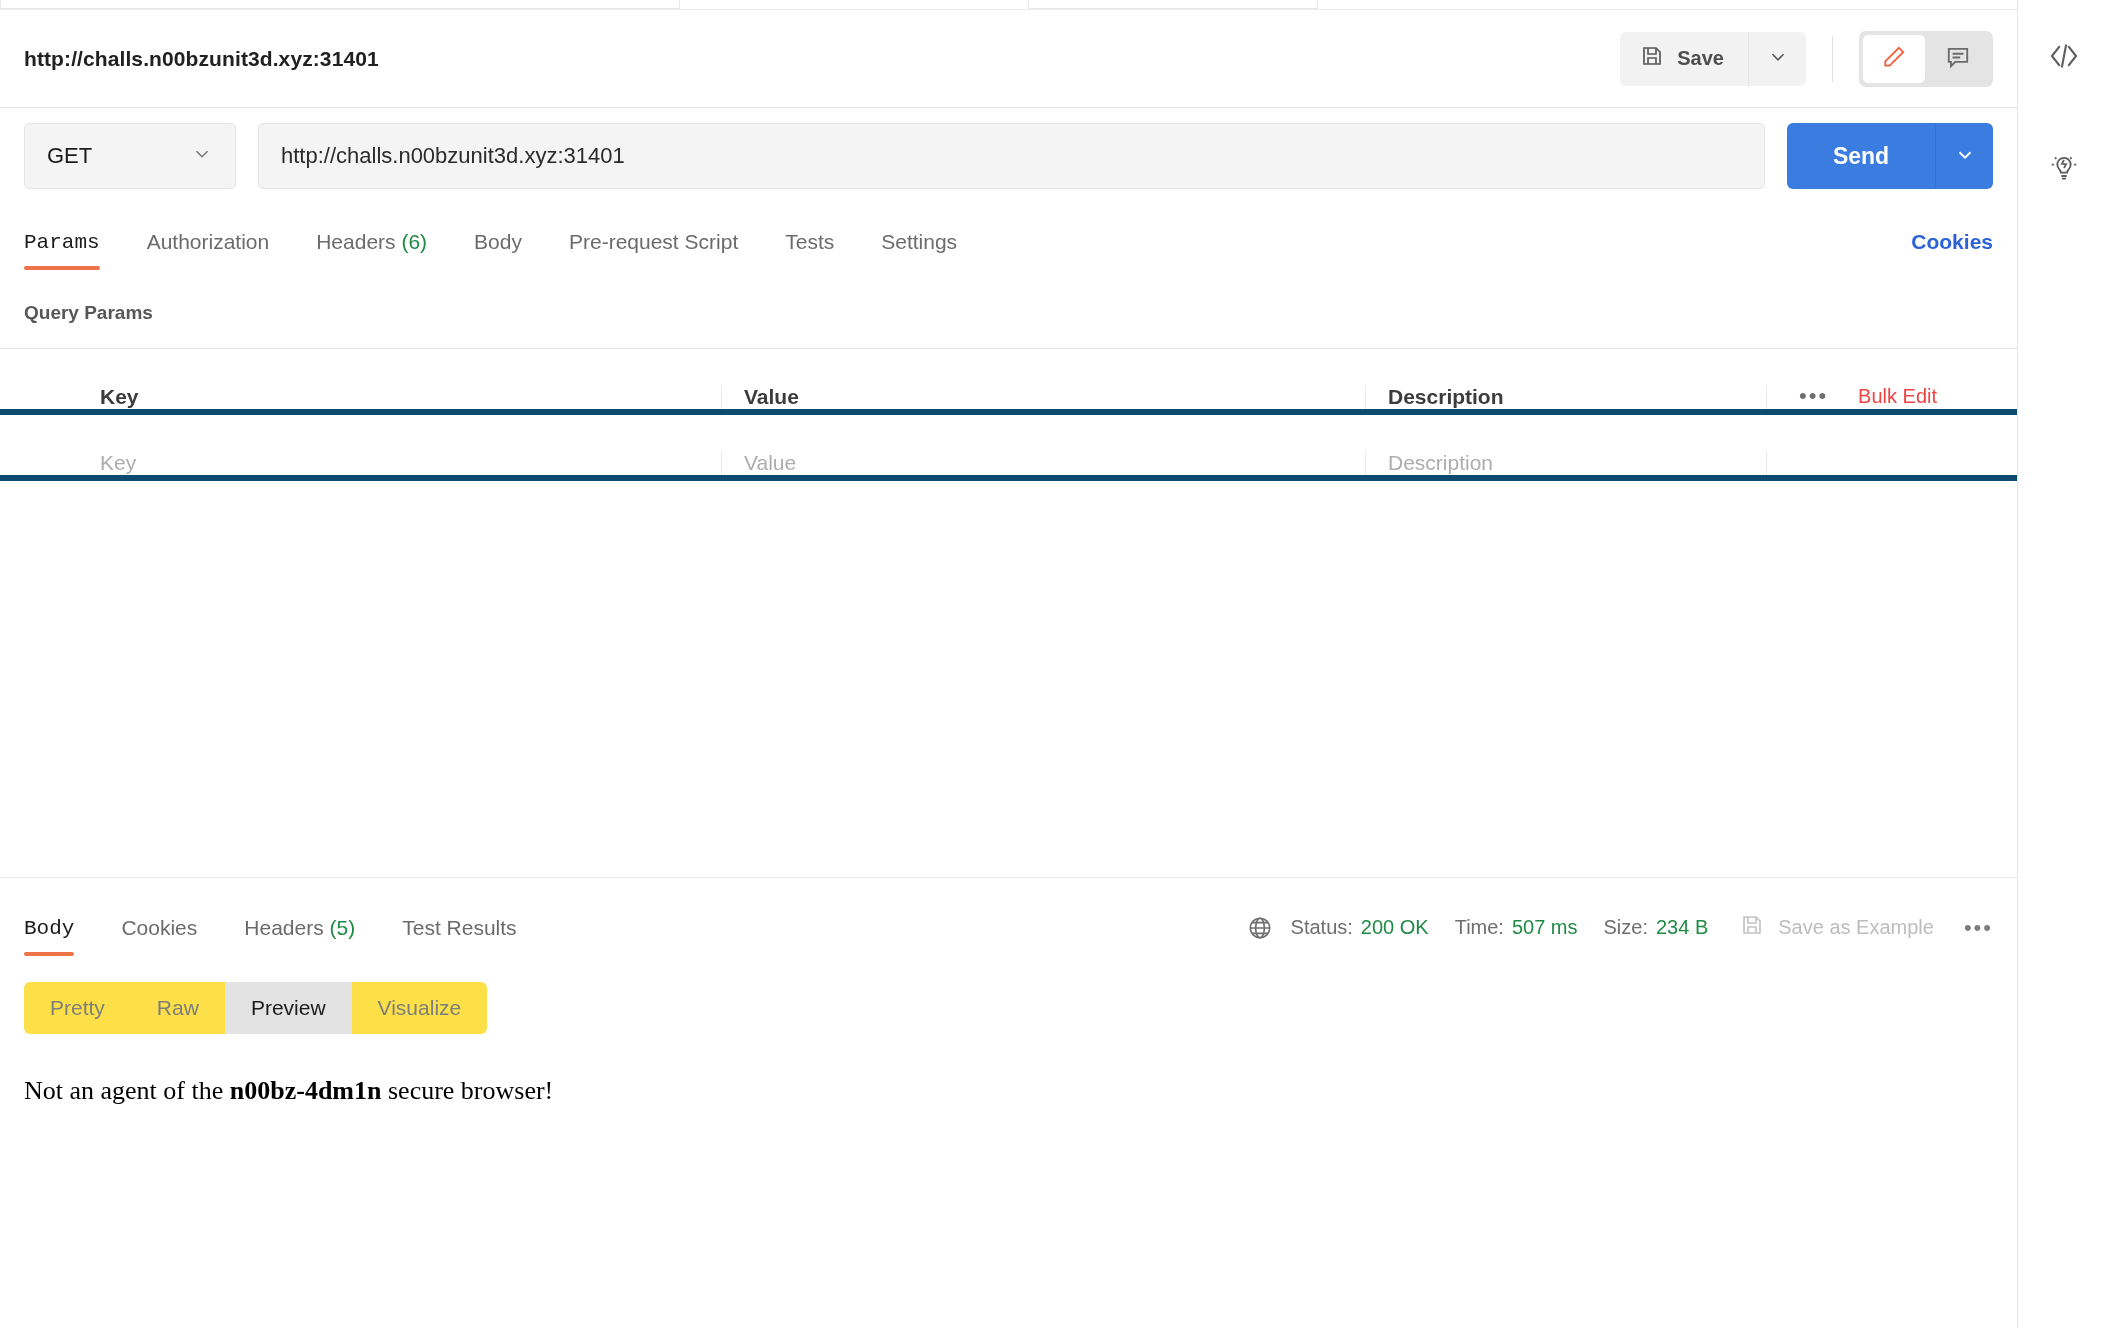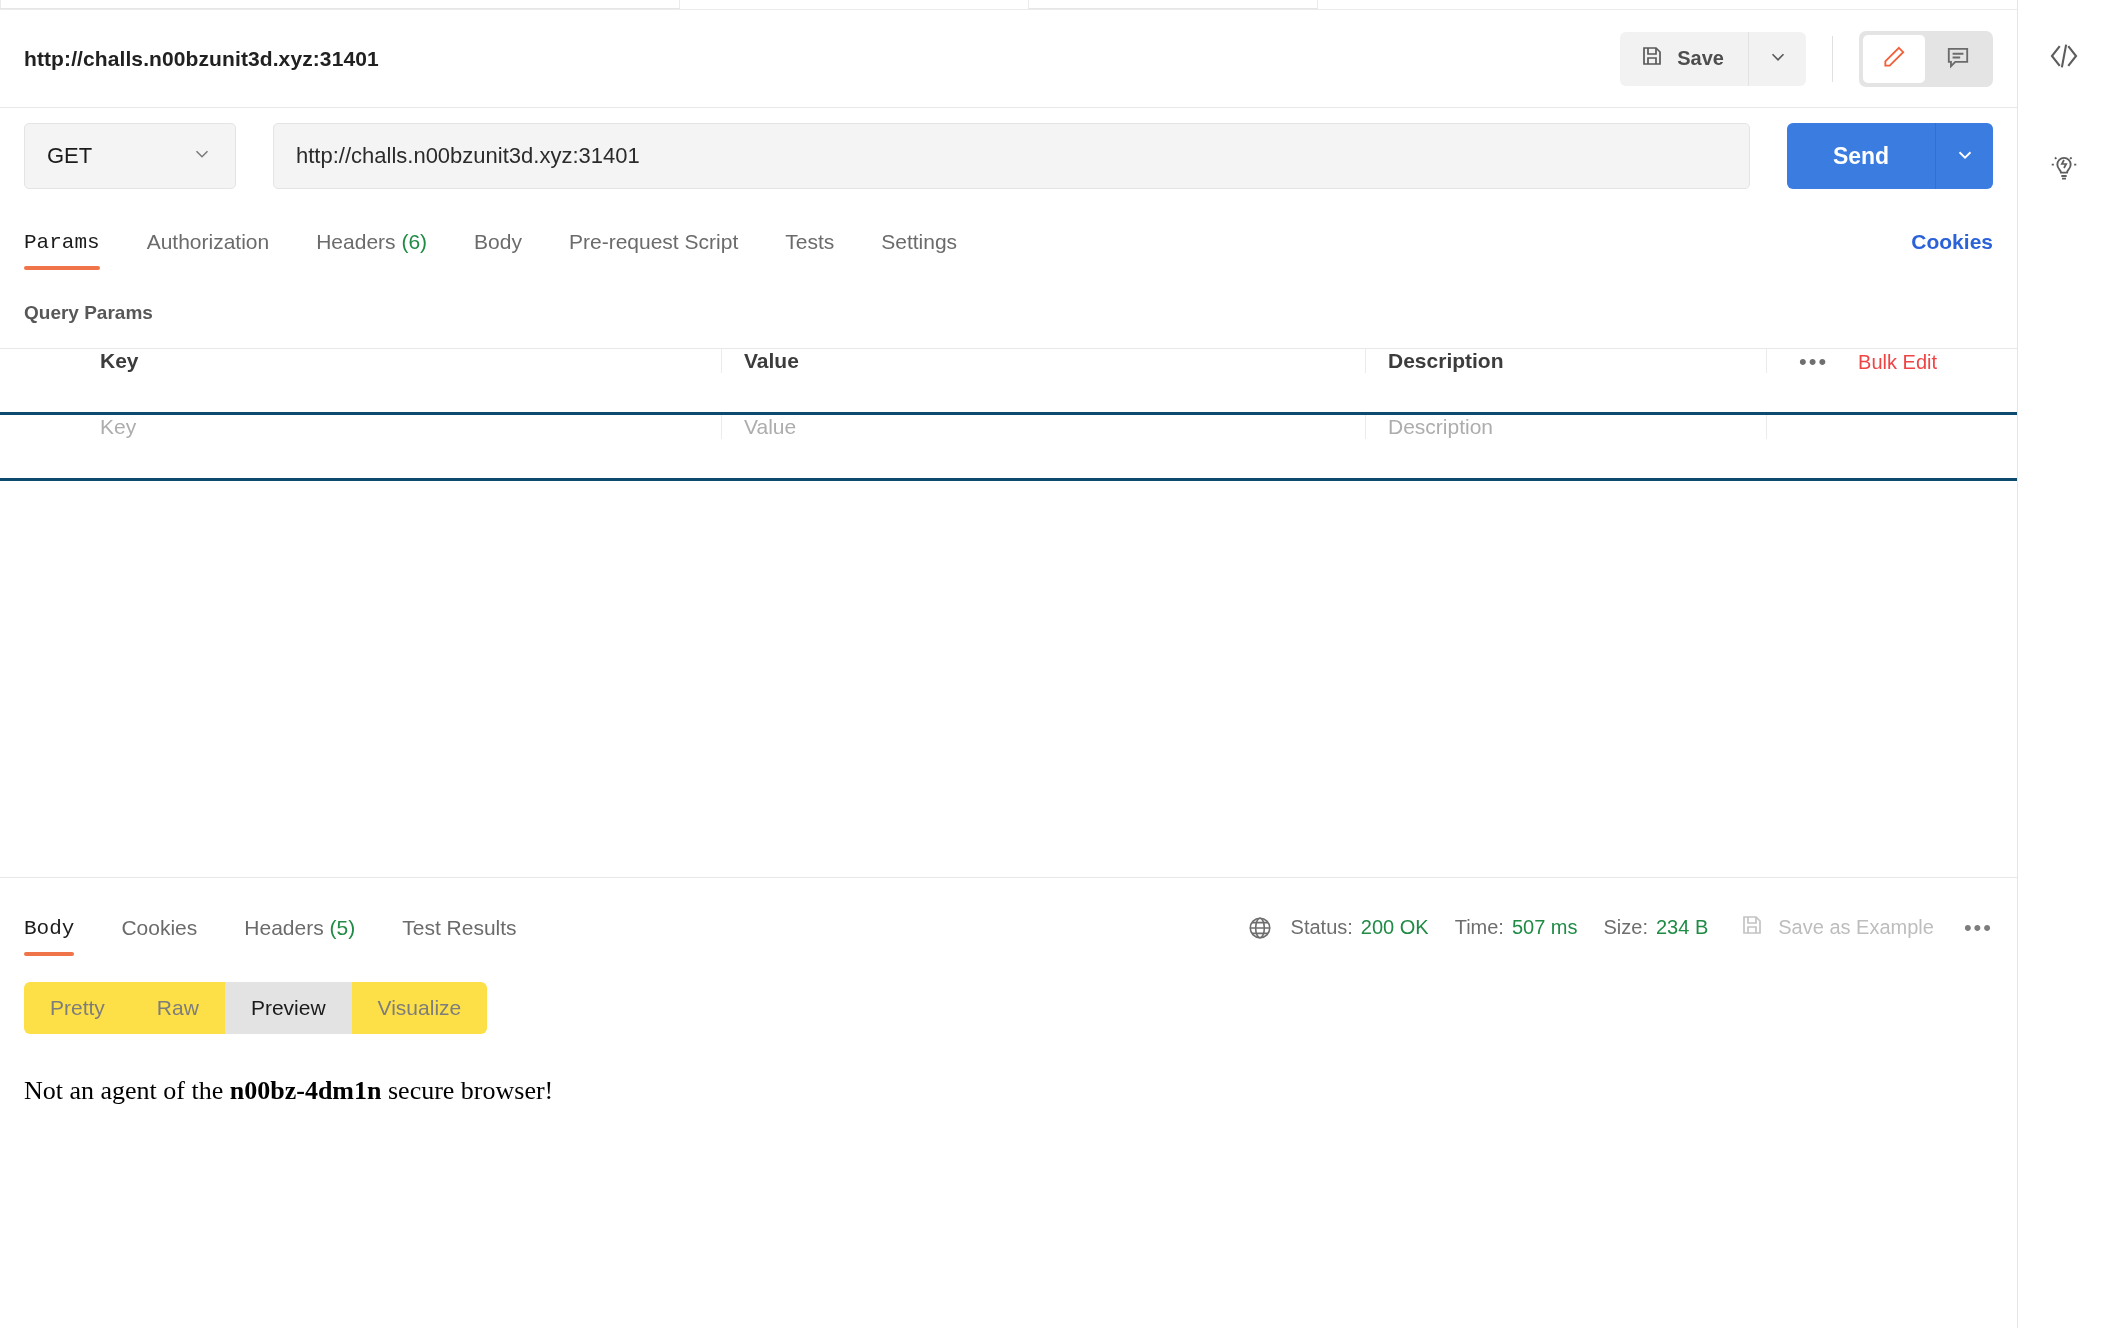--- a/index.html
+++ b/index.html
@@ -25,21 +25,21 @@
   .save-group { display: flex; align-items: center; }
   .btn-save { display: flex; align-items: center; gap: 13px; height: 54px; padding: 0 24px 0 20px;
     background: #f2f2f2; border: none; border-radius: 6px 0 0 6px; font-size: 20px; font-weight: bold; color: #4d4d4d; cursor: pointer; }
   .btn-save-caret { width: 58px; height: 54px; background: #f2f2f2; border: none; border-left: 1px solid #e3e3e3; border-radius: 0 6px 6px 0; display: flex; align-items: center; justify-content: center; cursor: pointer; }
   .vdiv { width: 1px; height: 46px; background: #e0e0e0; margin: 0 26px; }
   .toggle-group { display: flex; align-items: center; background: #e4e4e4; border-radius: 7px; padding: 4px; gap: 2px; }
   .tg-btn { width: 62px; height: 48px; display: flex; align-items: center; justify-content: center; border: none; background: transparent; border-radius: 5px; cursor: pointer; }
   .tg-btn.active { background: #ffffff; }
 
   
-  .url-row { height: 96px; display: flex; align-items: center; padding: 0 24px; gap: 37px; }
+  .url-row { height: 96px; display: flex; align-items: center; padding: 0 24px; gap: 22px; }
   .method-box { width: 212px; height: 66px; background: #f4f4f4; border: 1px solid #e4e4e4; border-radius: 5px;
     display: flex; align-items: center; justify-content: space-between; padding: 0 22px; cursor: pointer; }
   .method-label { font-size: 22px; color: #1b1b1b; }
   .url-box { flex: 1; height: 66px; background: #f4f4f4; border: 1px solid #e4e4e4; border-radius: 5px;
     display: flex; align-items: center; padding: 0 22px; cursor: text; }
   .url-text { font-size: 22px; color: #2b2b2b; }
   .send-group { display: flex; align-items: stretch; }
   .btn-send { width: 148px; height: 66px; background: #3a7ce0; color: #fff; border: none; border-radius: 6px 0 0 6px;
     font-size: 23px; font-weight: bold; cursor: pointer; }
   .btn-send-caret { width: 58px; height: 66px; background: #3a7ce0; border: none; border-left: 1px solid #3470cb;
@@ -49,21 +49,21 @@
   .req-tabs { height: 66px; display: flex; align-items: flex-end; padding: 0 24px; position: relative; }
   .rtab { position: relative; font-size: 21px; color: #6b6b6b; padding: 0 0 16px 0; margin-right: 47px; cursor: pointer; white-space: nowrap; }
   .rtab.active { color: #1b1b1b; font-family: Liberation Mono, monospace; }
   .rtab.active::after { content: ""; position: absolute; left: 0; right: 0; bottom: 0; height: 4px; background: #f0744a; border-radius: 2px; }
   .rtab .cnt { color: #1f8b45; }
   .cookies-link { margin-left: auto; font-size: 21px; color: #2c62d8; font-weight: bold; padding-bottom: 16px; cursor: pointer; }
 
   
   .qp-label { font-size: 19px; font-weight: bold; color: #575757; padding: 32px 0 24px 24px; }
   .tbl { width: 100%; border-top: 1px solid #e8e8e8; }
-  .trow { display: flex; height: 66px; align-items: flex-start; border-bottom: 3px solid #0c4a6e; }
+  .trow { display: flex; height: 66px; align-items: flex-end; border-bottom: 6px solid #0c4a6e; }
   .tcell { display: flex; align-items: center; border-right: 1px solid #ebebeb; padding-left: 22px; font-size: 21px; }
   .tcell.c0 { width: 78px; padding: 0; }
   .tcell.c1 { width: 644px; }
   .tcell.c2 { width: 644px; }
   .tcell.c3 { flex: 1; }
   .tcell.c4 { width: 250px; border-right: none; display: flex; align-items: center; gap: 30px; padding-left: 32px; cursor: pointer; }
   .th { font-weight: bold; color: #3c3c3c; }
   .ph { color: #adadad; }
   .dots { letter-spacing: 2px; color: #6f6f6f; font-size: 22px; }
   .bulk { font-size: 20px; color: #ef4444; }

